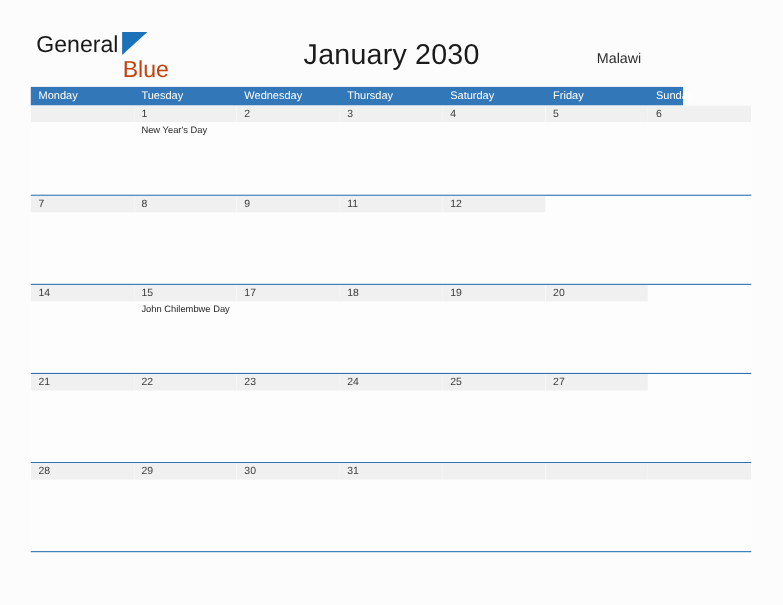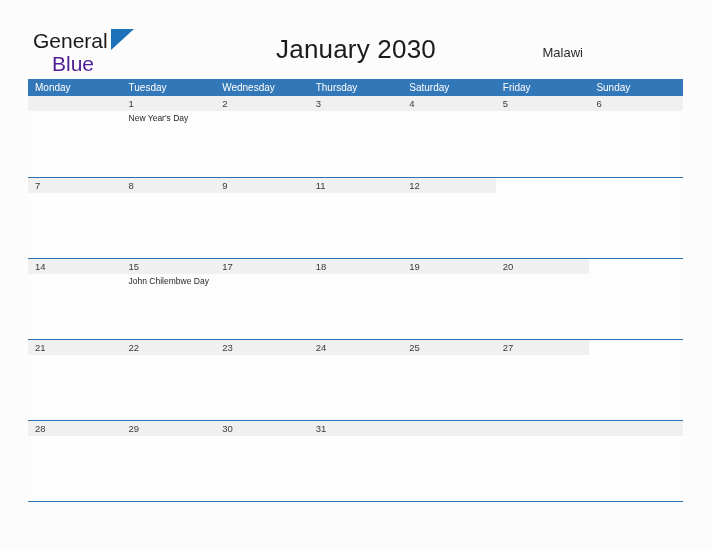--- a/index.html
+++ b/index.html
@@ -55,23 +55,24 @@
     width: 0;
     height: 0;
     border-left: 23px solid #1c72b8;
     border-bottom: 21px solid transparent;
   }
   .logo-row2 {
     display: block;
     margin-top: 1px;
     margin-left: 19px;
     font-size: 21px;
-    color: #4c1d95;
+    color: #c2410c;
     font-weight: 400;
     height: 22px;
+    text-align: center;
   }
 
   .cal-title {
     position: absolute;
     left: 0;
     top: 34px;
     width: 712px;
     text-align: center;
     font-size: 26px;
     font-weight: 400;
@@ -91,21 +92,21 @@
   
   .calendar {
     position: absolute;
     left: 28px;
     top: 79px;
     width: 655px;
   }
 
   .dow-row {
     display: flex;
-    width: 655px;
+    width: 593px;
     height: 17px;
     background: #3277b8;
   }
   .dow {
     flex: 0 0 93.571px;
     width: 93.571px;
     color: #ffffff;
     font-size: 10px;
     line-height: 17px;
     padding-left: 7px;

